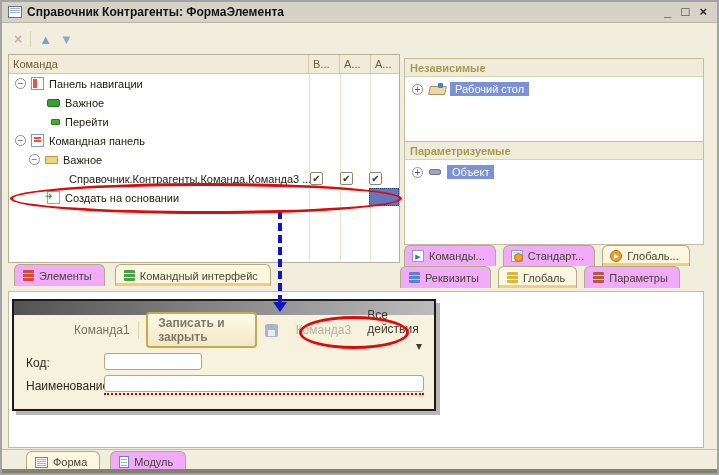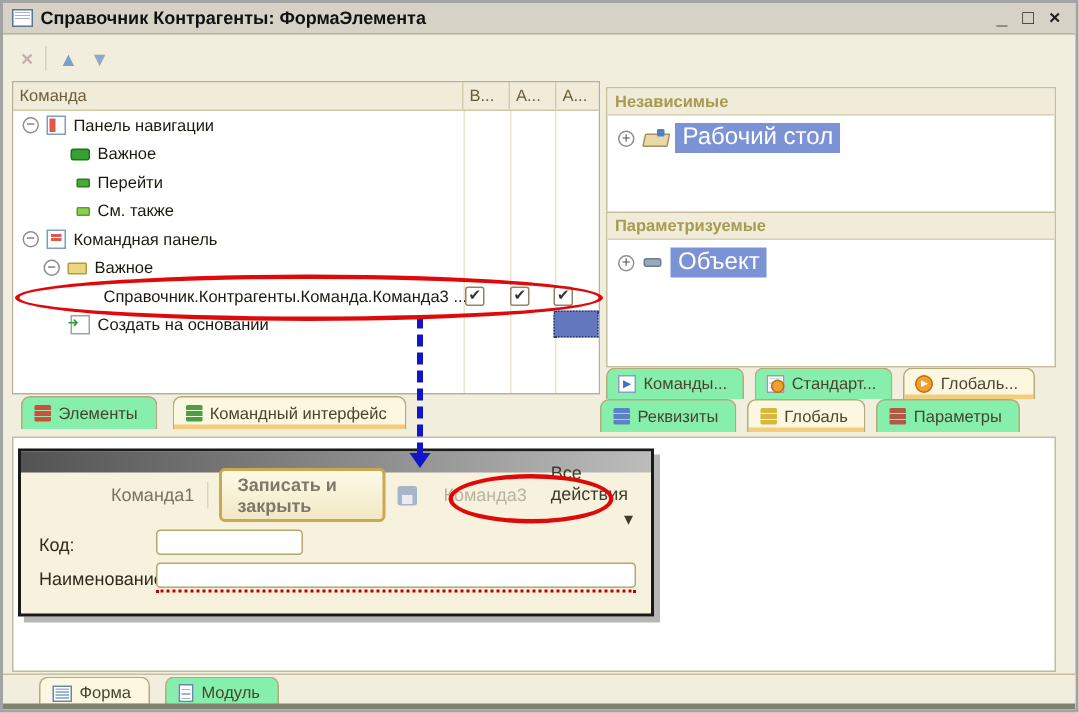--- a/index.html
+++ b/index.html
@@ -88,21 +88,21 @@
   .cb1 { left:301px; } .cb2 { left:331px; } .cb3 { left:360px; }
   .focus-cell {
     position:absolute; left:360px; top:0; width:30px; height:18px;
     background:#6377be; border:1px dotted #30406e;
   }
   
   .left-tabs { position:absolute; left:6px; top:262px; height:22px; display:flex; gap:10px; padding-left:6px; }
   .tab {
     display:flex; align-items:center; gap:5px; padding:3px 12px 3px 8px;
     border:1px solid #b3aa7e; border-bottom:none; border-radius:6px 6px 0 0;
-    background:#86efac; color:#4a442f; font-size:11px; white-space:nowrap; height:22px;
+    background:#f0abfc; color:#4a442f; font-size:11px; white-space:nowrap; height:22px;
   }
   .tab.active { background:#fcf7e1; box-shadow: inset 0 -3px 0 #f3cd7c; font-weight:normal; }
   .stack-icon { width:11px; height:11px; flex:none;
     background:linear-gradient(var(--c,#888) 0 3px, transparent 3px 4px, var(--c,#888) 4px 7px, transparent 7px 8px, var(--c,#888) 8px 11px);
     border-radius:1px; }
   .stack-red   { --c:#d64a3c; }
   .stack-green { --c:#4aa042; }
   .stack-blue  { --c:#5b82c9; }
   .stack-yellow{ --c:#d9b63e; }
   .stack-brown { --c:#b05a46; }
@@ -115,21 +115,21 @@
     height:18px; background:#f0ecd9; border-bottom:1px solid #d8d1b4;
     font-weight:bold; color:#a79b51; padding:3px 5px; font-size:11px;
   }
   .rp-row { display:flex; align-items:center; gap:6px; padding:5px 0 0 7px; }
   .desktop-icon { flex:none; width:15px; height:12px; position:relative; }
   .desktop-icon::before { content:""; position:absolute; left:0; bottom:0; width:15px; height:7px;
     background:#e8d9a8; border:1px solid #a8905c; border-radius:1px; transform:skewX(-12deg); }
   .desktop-icon::after { content:""; position:absolute; right:1px; top:0; width:5px; height:5px;
     background:#4f7ec2; border-radius:1px; }
   .object-icon { flex:none; width:12px; height:6px; background:#9aa7bc; border:1px solid #6d7a90; border-radius:2px; }
-  .sel-label { background:#7b93d5; color:#fff; padding:1px 5px; font-size:16px; }
+  .sel-label { background:#7b93d5; color:#fff; padding:1px 5px; font-size:11px; }
   .rp-inner-tabs { position:absolute; left:0; top:218px; display:flex; gap:7px; }
   .rp-inner-tabs .tab { height:21px; padding:2px 10px 2px 7px; }
   .rp-outer-tabs { position:absolute; left:-4px; top:239px; display:flex; gap:7px; }
   .rp-outer-tabs .tab { height:22px; padding:3px 11px 3px 8px; }
   .play-blue-icon { width:12px; height:12px; background:#fff; border:1px solid #8aa0c0; color:#3f6fc0;
     font-size:7px; line-height:11px; text-align:center; flex:none; }
   .standard-icon { width:12px; height:12px; background:#fff; border:1px solid #8aa0c0; position:relative; flex:none; }
   .standard-icon::before { content:""; position:absolute; inset:1px;
     background:repeating-linear-gradient(#c9d4e4 0 1px, #fff 1px 3px); }
   .standard-icon::after { content:""; position:absolute; right:-1px; bottom:-1px; width:7px; height:7px;
@@ -233,24 +233,20 @@
         <span class="lbl">Панель навигации</span>
       </div>
       <div class="tree-row" style="padding-left:38px">
         <span class="greenbar-big"></span>
         <span class="lbl">Важное</span>
       </div>
       <div class="tree-row" style="padding-left:40px">
         <span class="greenbar-sm"></span>
         <span class="lbl">Перейти</span>
       </div>
-      <div class="tree-row" style="padding-left:40px">
-        <span class="greenbar-lt"></span>
-        <span class="lbl">См. также</span>
-      </div>
       <div class="tree-row" style="padding-left:6px">
         <span class="expander">−</span>
         <span class="cmdpanel-icon"></span>
         <span class="lbl">Командная панель</span>
       </div>
       <div class="tree-row" style="padding-left:20px">
         <span class="expander">−</span>
         <span class="folder-yellow"></span>
         <span class="lbl">Важное</span>
       </div>

